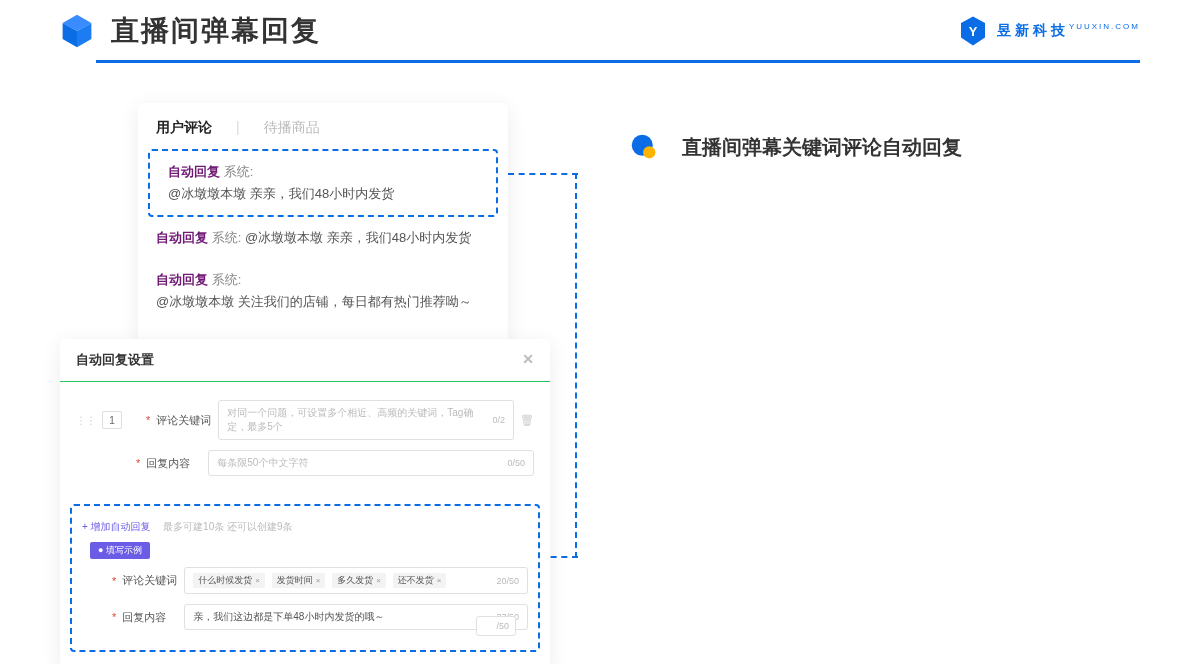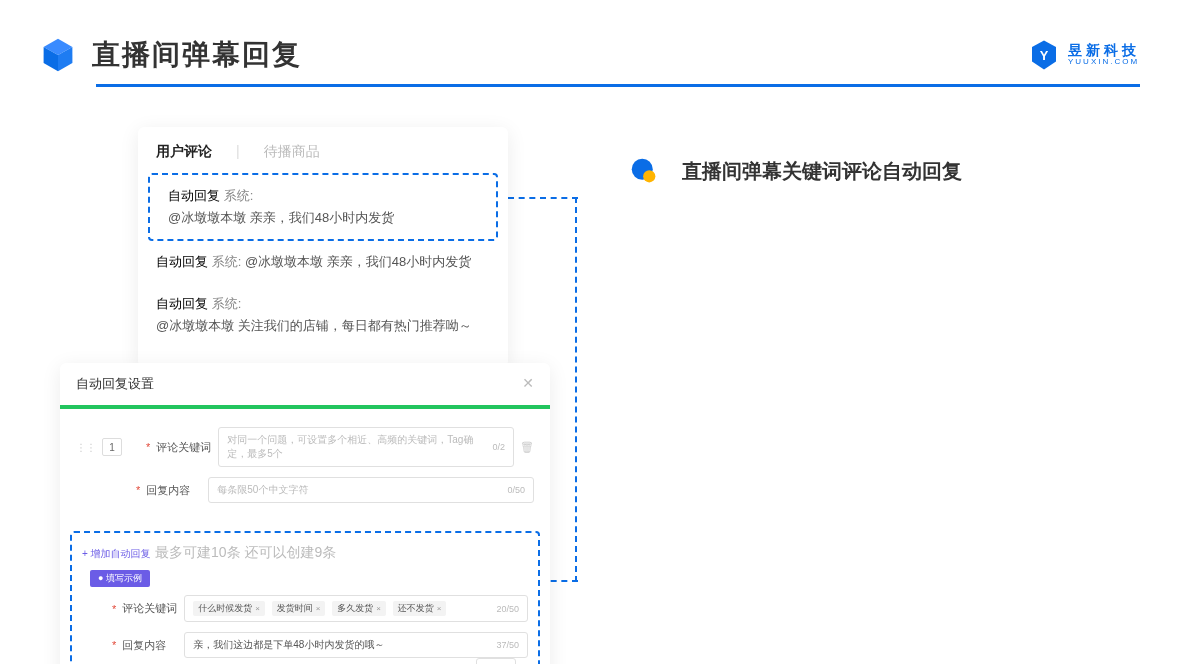--- a/index.html
+++ b/index.html
@@ -1,71 +1,71 @@
 <!DOCTYPE html>
 <html><head>
 <meta charset="utf-8">
 <style>
 * { margin: 0; padding: 0; box-sizing: border-box; font-family: "Microsoft YaHei", "PingFang SC", sans-serif; }
 body { width: 1180px; height: 664px; background: #fff; position: relative; overflow: hidden; }
 
-.header { display: flex; align-items: center; padding: 36px 40px 10px 40px; justify-content: space-between; }
+.header { display: flex; align-items: center; padding: 12px 40px 10px 40px; justify-content: space-between; margin-left: 19px; }
 .header-left { display: flex; align-items: center; gap: 16px; }
 .cube-icon { width: 36px; height: 36px; position: relative; }
 .page-title { font-size: 28px; font-weight: bold; color: #333; letter-spacing: 2px; }
 
 .brand { display: flex; align-items: center; gap: 8px; }
 .brand-icon { width: 32px; height: 32px; }
-.brand-text { display: flex; flex-direction: column; line-height: 1.1; }
+.brand-text { display: flex; flex-direction: row; line-height: 1.1; }
 .brand-cn { font-size: 14px; font-weight: bold; color: #0a6de6; letter-spacing: 4px; }
 .brand-en { font-size: 8px; color: #0a6de6; letter-spacing: 2px; }
 
 .header-rule { height: 3px; background: #0a6de6; margin: 0 40px 0 96px; }
 
 .content { display: flex; padding: 40px 40px 20px 60px; gap: 40px; }
 .left-col { flex: 0 0 490px; position: relative; }
 .right-col { flex: 1; padding-left: 40px; padding-top: 30px; }
 
 
 .comments-card { width: 370px; background: #fff; border-radius: 6px; box-shadow: 0 4px 20px rgba(0,0,0,0.08); padding: 16px 0 20px; margin-left: 78px; position: relative; z-index: 1; }
 .tabs { display: flex; gap: 24px; padding: 0 18px 12px; font-size: 14px; }
 .tab-active { font-weight: bold; color: #222; text-align: right; }
 .tab-inactive { color: #bbb; }
 .comment-row { padding: 10px 18px; font-size: 13px; color: #555; line-height: 1.7; display: flex; flex-wrap: wrap; }
-.auto-reply-tag { color: #000000; font-weight: 400; }
+.auto-reply-tag { color: #701a75; font-weight: 700; }
 .sys-label { color: #888; }
 .comment-text { color: #555; }
 .dashed-blue { border: 2px dashed #0a6de6; border-radius: 4px; margin: 0 10px; }
 .connector-h1 { position: absolute; top: 70px; left: 448px; width: 70px; border-top: 2px dashed #0a6de6; }
 .connector-v { position: absolute; top: 70px; left: 515px; width: 0; height: 385px; border-left: 2px dashed #0a6de6; }
 .connector-h2 { position: absolute; top: 453px; left: 480px; width: 38px; border-top: 2px dashed #0a6de6; }
 
 
 .settings-card { width: 490px; background: #fff; border-radius: 6px; box-shadow: 0 4px 20px rgba(0,0,0,0.08); margin-top: -4px; position: relative; z-index: 2; padding-bottom: 20px; }
-.settings-header { display: flex; justify-content: space-between; align-items: flex-start; padding: 12px 16px; font-size: 13px; color: #333; border-bottom: 4px solid #22c55e; }
+.settings-header { display: flex; justify-content: space-between; align-items: flex-start; padding: 12px 16px; font-size: 13px; color: #333; border-bottom: 1px solid #22c55e; font-weight: bold; }
 .close-x { color: #bbb; font-size: 14px; cursor: pointer; }
 .settings-body { padding: 18px 16px 10px; }
 .config-row { display: flex; align-items: center; gap: 6px; margin-bottom: 10px; font-size: 11px; position: relative; }
 .drag-handle { color: #ccc; font-size: 10px; }
 .row-num { width: 20px; height: 18px; border: 1px solid #ddd; border-radius: 2px; font-size: 10px; display: flex; align-items: center; justify-content: center; color: #666; }
 .req-star { color: #e24a3b; font-size: 11px; }
 .field-label { color: #555; width: 56px; text-align: left; font-size: 11px; }
 .faux-input { flex: 1; border: 1px solid #e0e0e0; border-radius: 3px; padding: 5px 8px; font-size: 10px; color: #bbb; display: flex; justify-content: space-between; align-items: center; background: #fff; }
 .faux-input.filled { color: #555; }
 .count-hint { color: #bbb; font-size: 9px; }
 .trash-icon { color: #ccc; font-size: 11px; }
 .sub-row { padding-left: 60px; }
 
 .example-wrap { border: 2px dashed #0a6de6; border-radius: 4px; margin: 8px 10px 0; padding: 10px 10px; position: relative; }
 .add-link { color: #6b5ce6; font-size: 10px; margin-top: 48px; }
-.add-hint { color: #bbb; font-size: 14px; }
+.add-hint { color: #bbb; font-size: 10px; margin-left: 8px; }
 .example-badge { display: inline-block; background: #6b5ce6; color: #fff; font-size: 9px; padding: 2px 8px; border-radius: 2px; margin: 8px 0 8px 8px; }
 .tag-chip { display: inline-flex; align-items: center; background: #f3f3f3; border-radius: 2px; padding: 1px 5px; font-size: 9px; color: #555; margin-right: 4px; }
 .tag-x { color: #999; margin-left: 3px; font-size: 8px; }
-.ghost-input { position: absolute; right: 22px; bottom: 0; width: 40px; border: 1px solid #e0e0e0; border-radius: 3px; padding: 4px 6px; font-size: 9px; color: #bbb; text-align: right; background:#fff;}
+.ghost-input { position: absolute; right: 22px; bottom: 14px; width: 40px; border: 1px solid #e0e0e0; border-radius: 3px; padding: 4px 6px; font-size: 9px; color: #bbb; text-align: right; background:#fff;}
 
 
 .section-head { display: flex; align-items: center; gap: 12px; margin-bottom: 30px; }
 .bubble-icon { width: 28px; height: 28px; position: relative; }
 .section-title { font-size: 20px; color: #333; margin-left: 12px; }
 .bullet-list { list-style: none; padding-left: 30px; }
 .bullet-list li { position: relative; font-size: 14px; color: #444; line-height: 1.8; margin-bottom: 30px; padding-left: 20px; }
 .bullet-list li::before { content: "◆"; position: absolute; left: 0; top: 2px; color: #0a6de6; font-size: 10px; }
 </style>
 </head>

